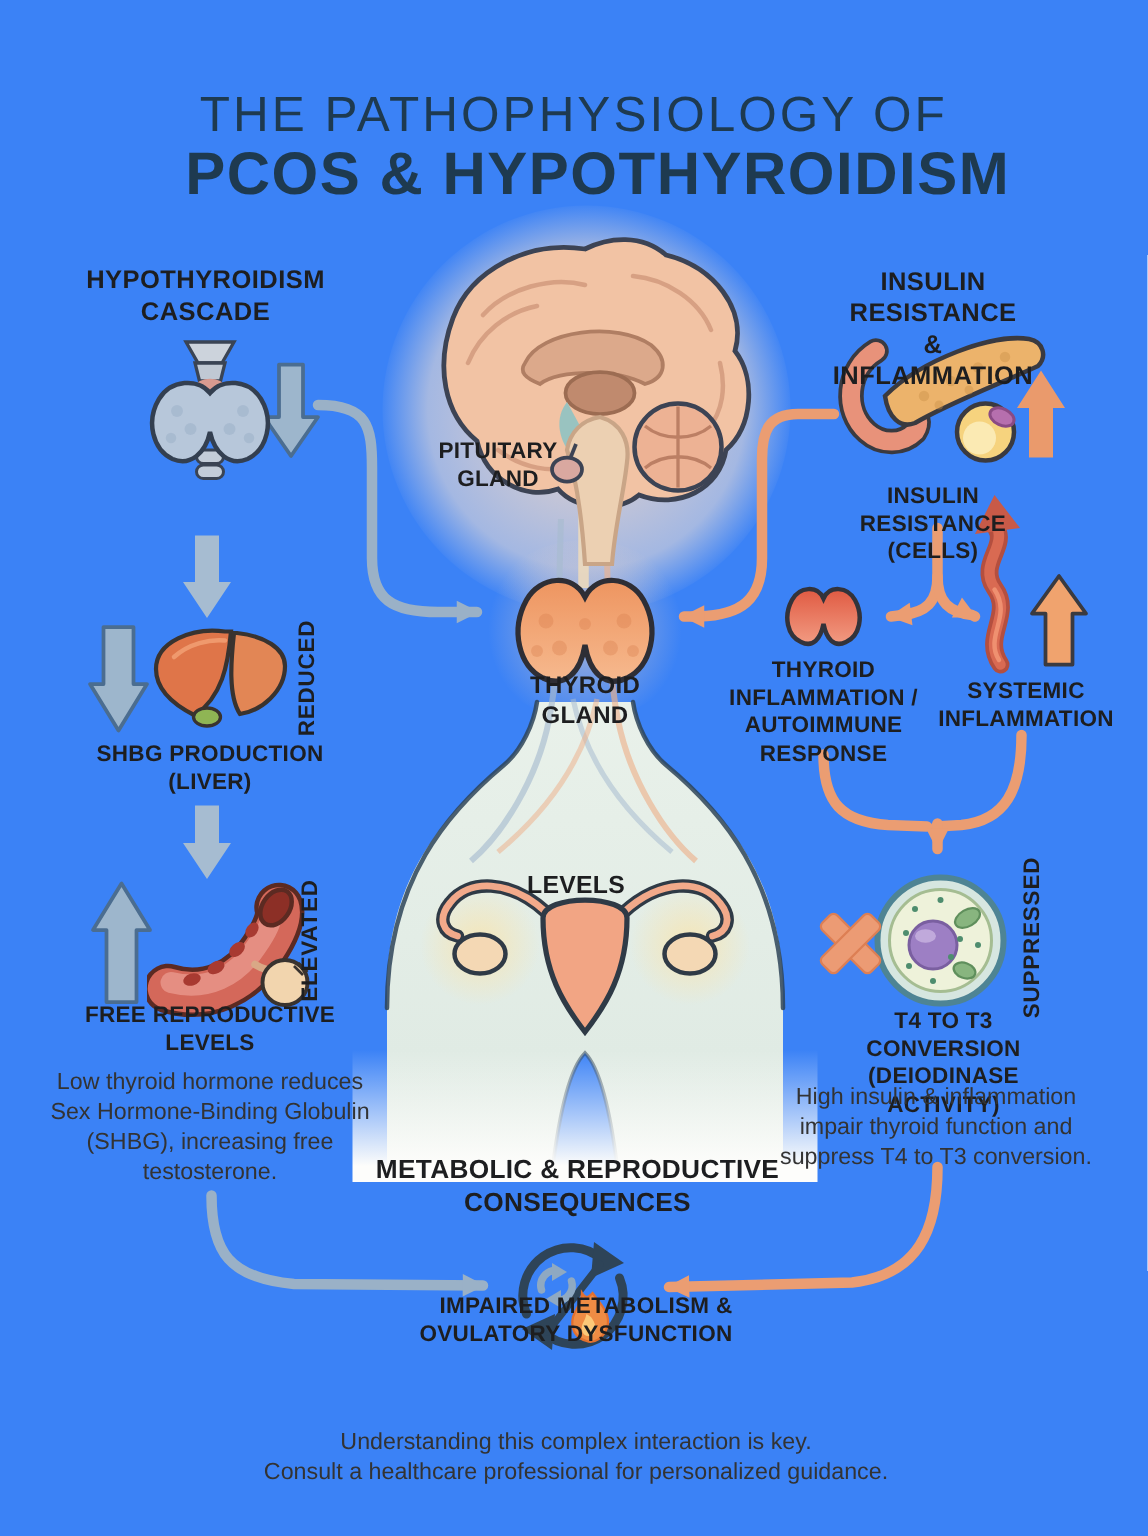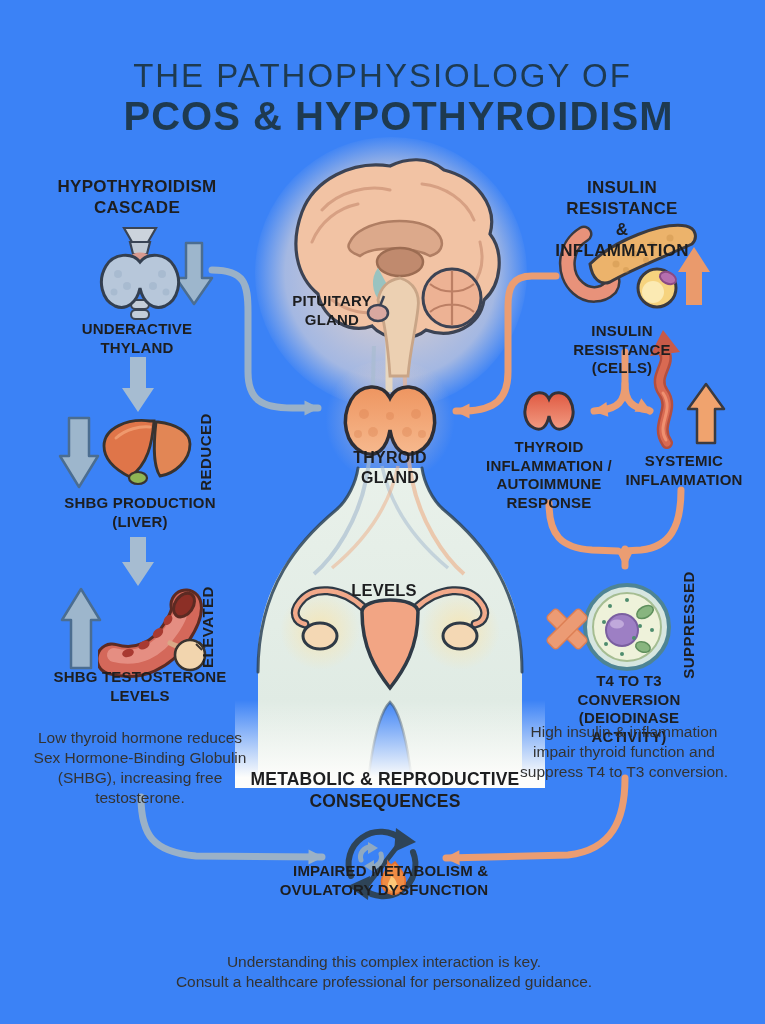--- a/index.html
+++ b/index.html
@@ -267,29 +267,27 @@
     <path d="M 56,58 C 59,62 60,66 58,69 C 55,72 51,71 50,67 C 49,63 52,61 53,56 Z" fill="#fcc878"></path>
   </svg>
 
   <div class="abs torso-fade"></div>
 
   <div class="abs title1">THE PATHOPHYSIOLOGY OF</div>
   <div class="abs title2">PCOS &amp; HYPOTHYROIDISM</div>
 
   <div class="lbl hdr" style="left:137px;top:176px;">HYPOTHYROIDISM
 CASCADE</div>
-  <div class="lbl" style="left:137px;top:320px;">UNDERACTIVE
-THYLAND</div>
   <div class="lbl" style="left:140px;top:494px;">SHBG PRODUCTION
 (LIVER)</div>
   <div class="vtag" style="left:205px;top:452px;">REDUCED</div>
-  <div class="lbl" style="left:140px;top:668px;">SHBG TESTOSTERONE
+  <div class="lbl" style="left:140px;top:668px;">FREE REPRODUCTIVE
 LEVELS</div>
   <div class="vtag" style="left:207px;top:627px;">ELEVATED</div>
-  <div class="lbl note" style="left:140px;top:712px;width:250px;margin-top:16px;">Low thyroid hormone reduces
+  <div class="lbl note" style="left:140px;top:712px;width:250px;">Low thyroid hormone reduces
 Sex Hormone-Binding Globulin
 (SHBG), increasing free
 testosterone.</div>
 
   <div class="lbl" style="left:320px;top:292px;margin-left:12px;">PITUITARY
 GLAND</div>
   <div class="lbl" style="left:390px;top:448px;font-size:16px;">THYROID
 GLAND</div>
   <div class="lbl" style="left:384px;top:580px;font-size:16.5px;">LEVELS</div>
 

